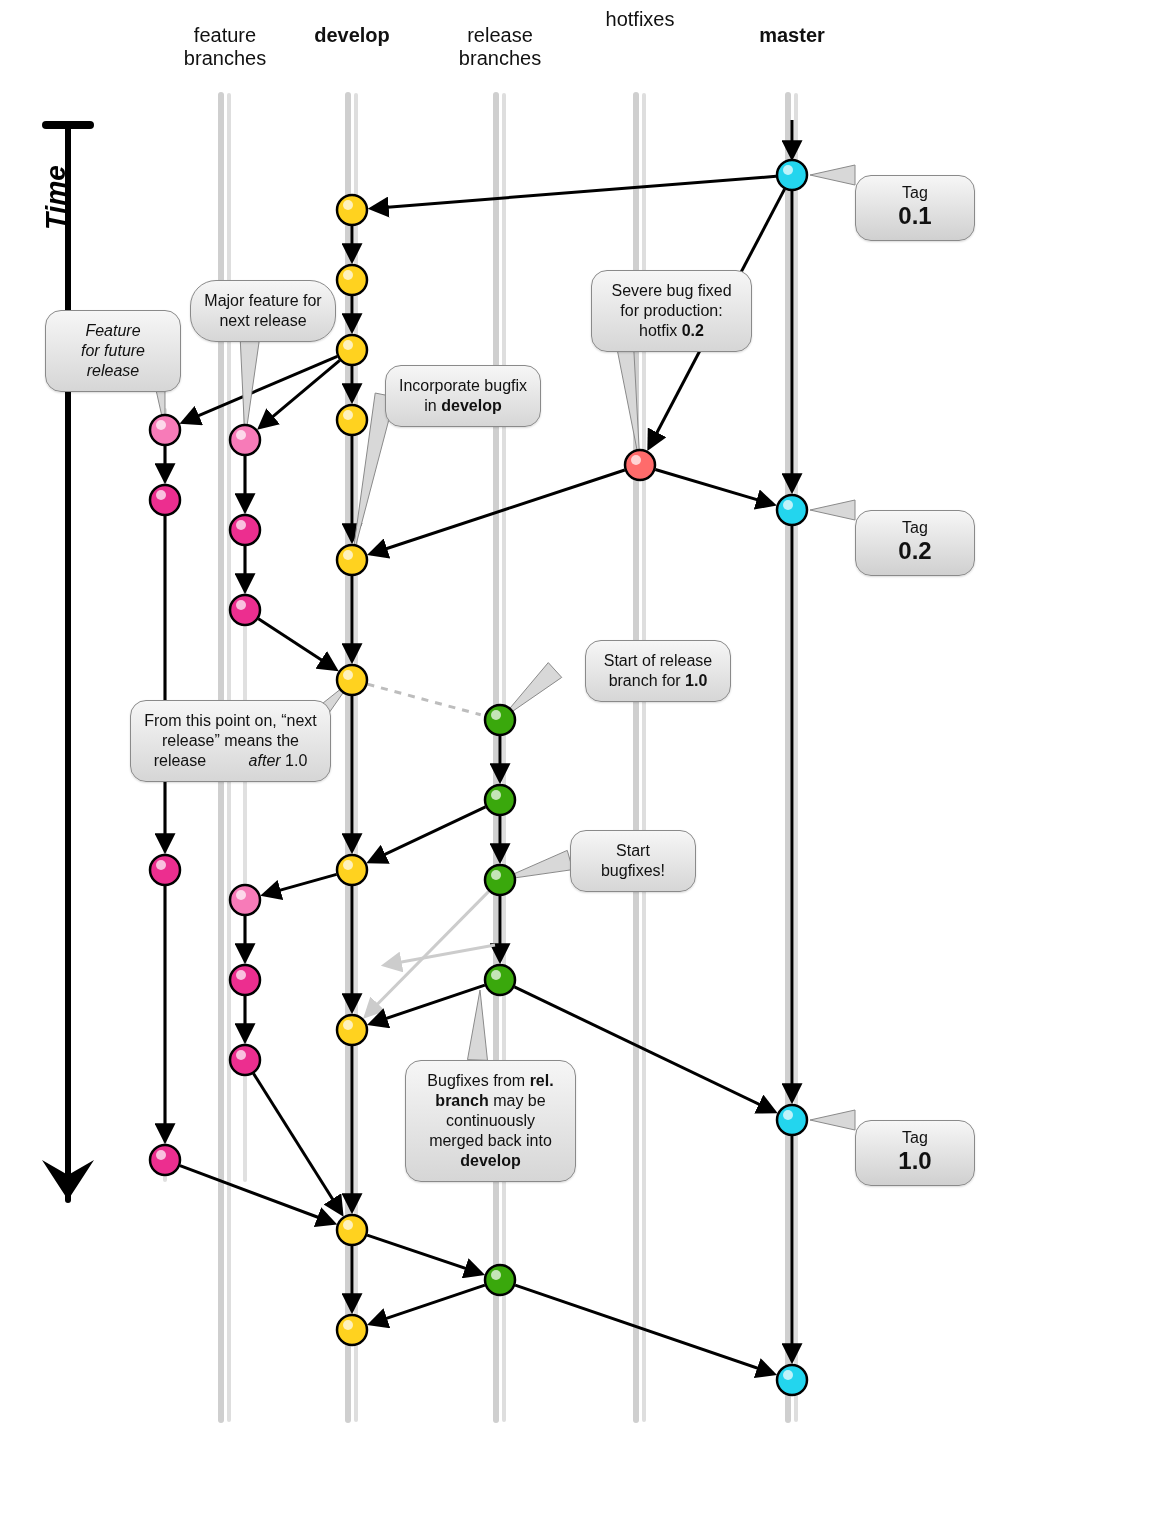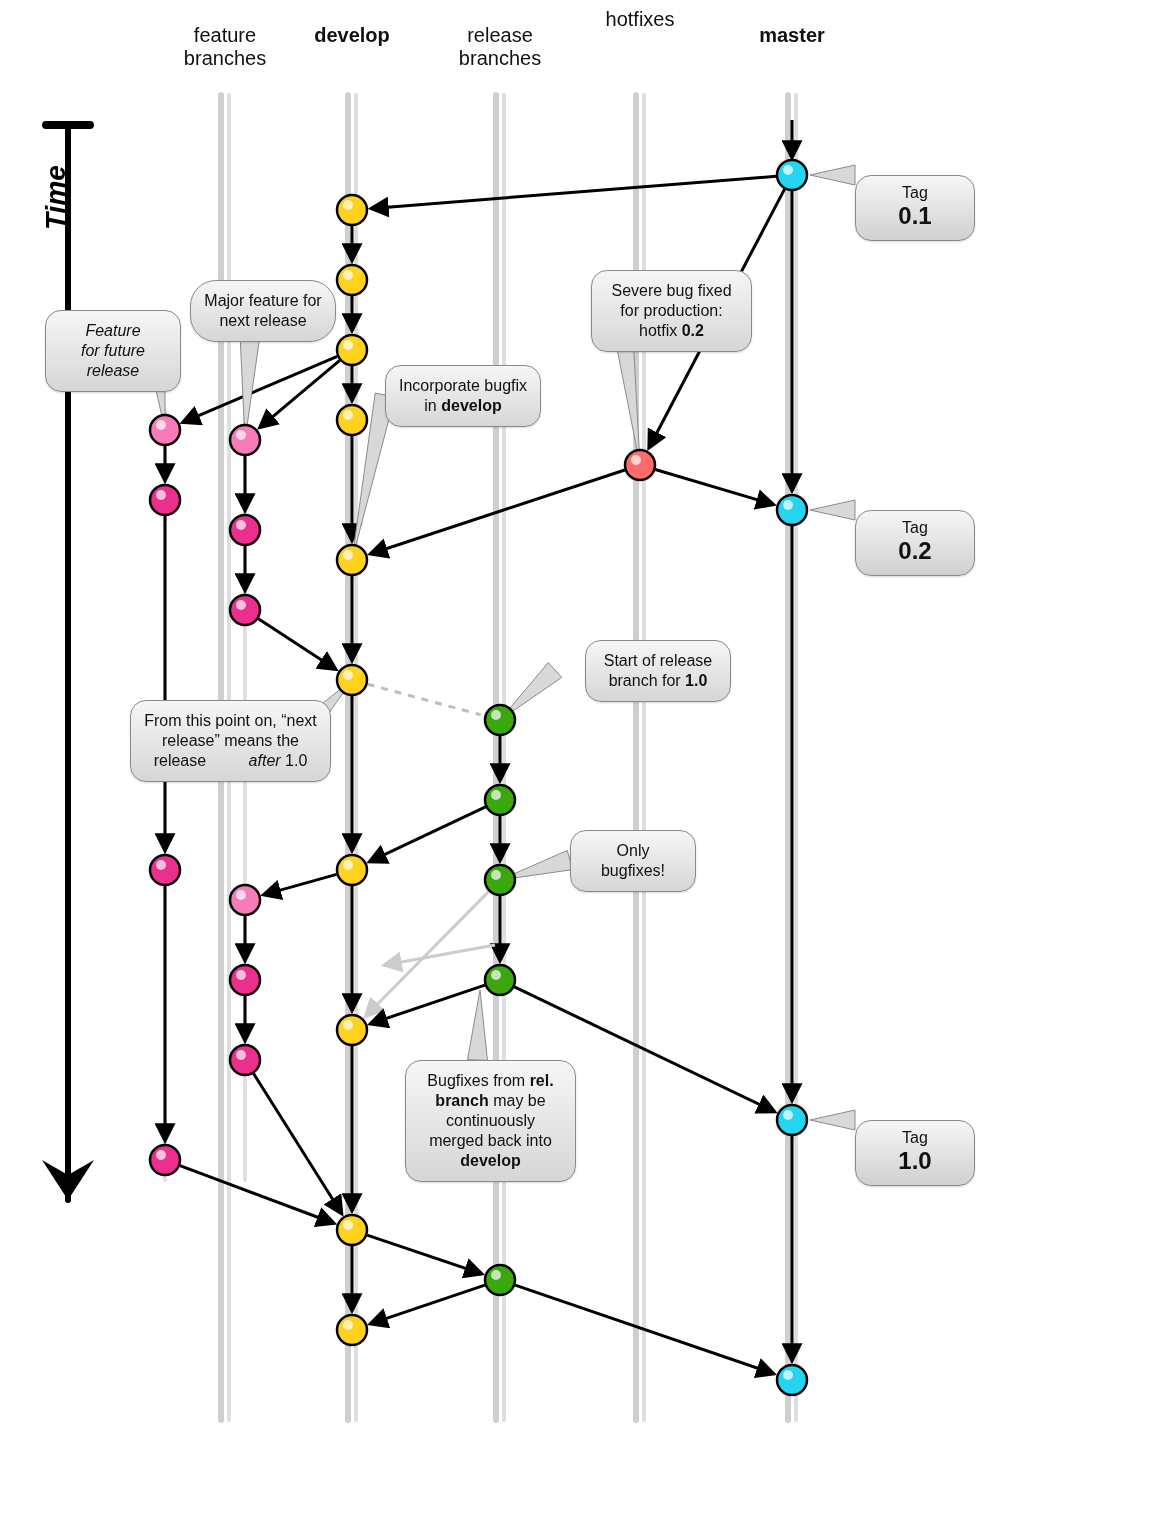--- a/index.html
+++ b/index.html
@@ -292,21 +292,21 @@
       <div class="col-label bold" style="left: 712px; top: 24px; width: 160px;">master</div>
     </div>
 
   <div id="overlay">
       <div class="callout" style="left: 45px; top: 310px; width: 110px; font-style: italic;">Feature for&nbsp;future release</div>
       <div class="callout" style="left: 190px; top: 280px; width: 120px; border-radius: 26px;">Major feature&nbsp;for next&nbsp;release</div>
       <div class="callout" style="left: 555px; top: 270px; width: 135px; margin-left: 36px;">Severe bug fixed for production: hotfix <strong>0.2</strong></div>
       <div class="callout" style="left: 385px; top: 365px; width: 130px;">Incorporate bugfix in <strong>develop</strong></div>
       <div class="callout" style="left: 130px; top: 700px; width: 175px;">From this point on, “next release” means the release <em>after</em> 1.0</div>
       <div class="callout" style="left: 555px; top: 640px; width: 120px; margin-left: 30px;">Start of release branch for <strong>1.0</strong></div>
-      <div class="callout" style="left: 570px; top: 830px; width: 100px;">Only bugfixes!</div>
+      <div class="callout" style="left: 570px; top: 830px; width: 100px;">Start bugfixes!</div>
       <div class="callout" style="left: 405px; top: 1060px; width: 145px;">Bugfixes from <strong>rel. branch</strong> may be continuously merged back into <strong>develop</strong></div>
       <div class="tag-callout" style="left: 855px; top: 143px; width: 90px;">
         <div class="t">Tag</div>
         <div class="v">0.1</div>
       </div>
       <div class="tag-callout" style="left: 855px; top: 478px; width: 90px;">
         <div class="t">Tag</div>
         <div class="v">0.2</div>
       </div>
       <div class="tag-callout" style="left: 855px; top: 1088px; width: 90px;">

